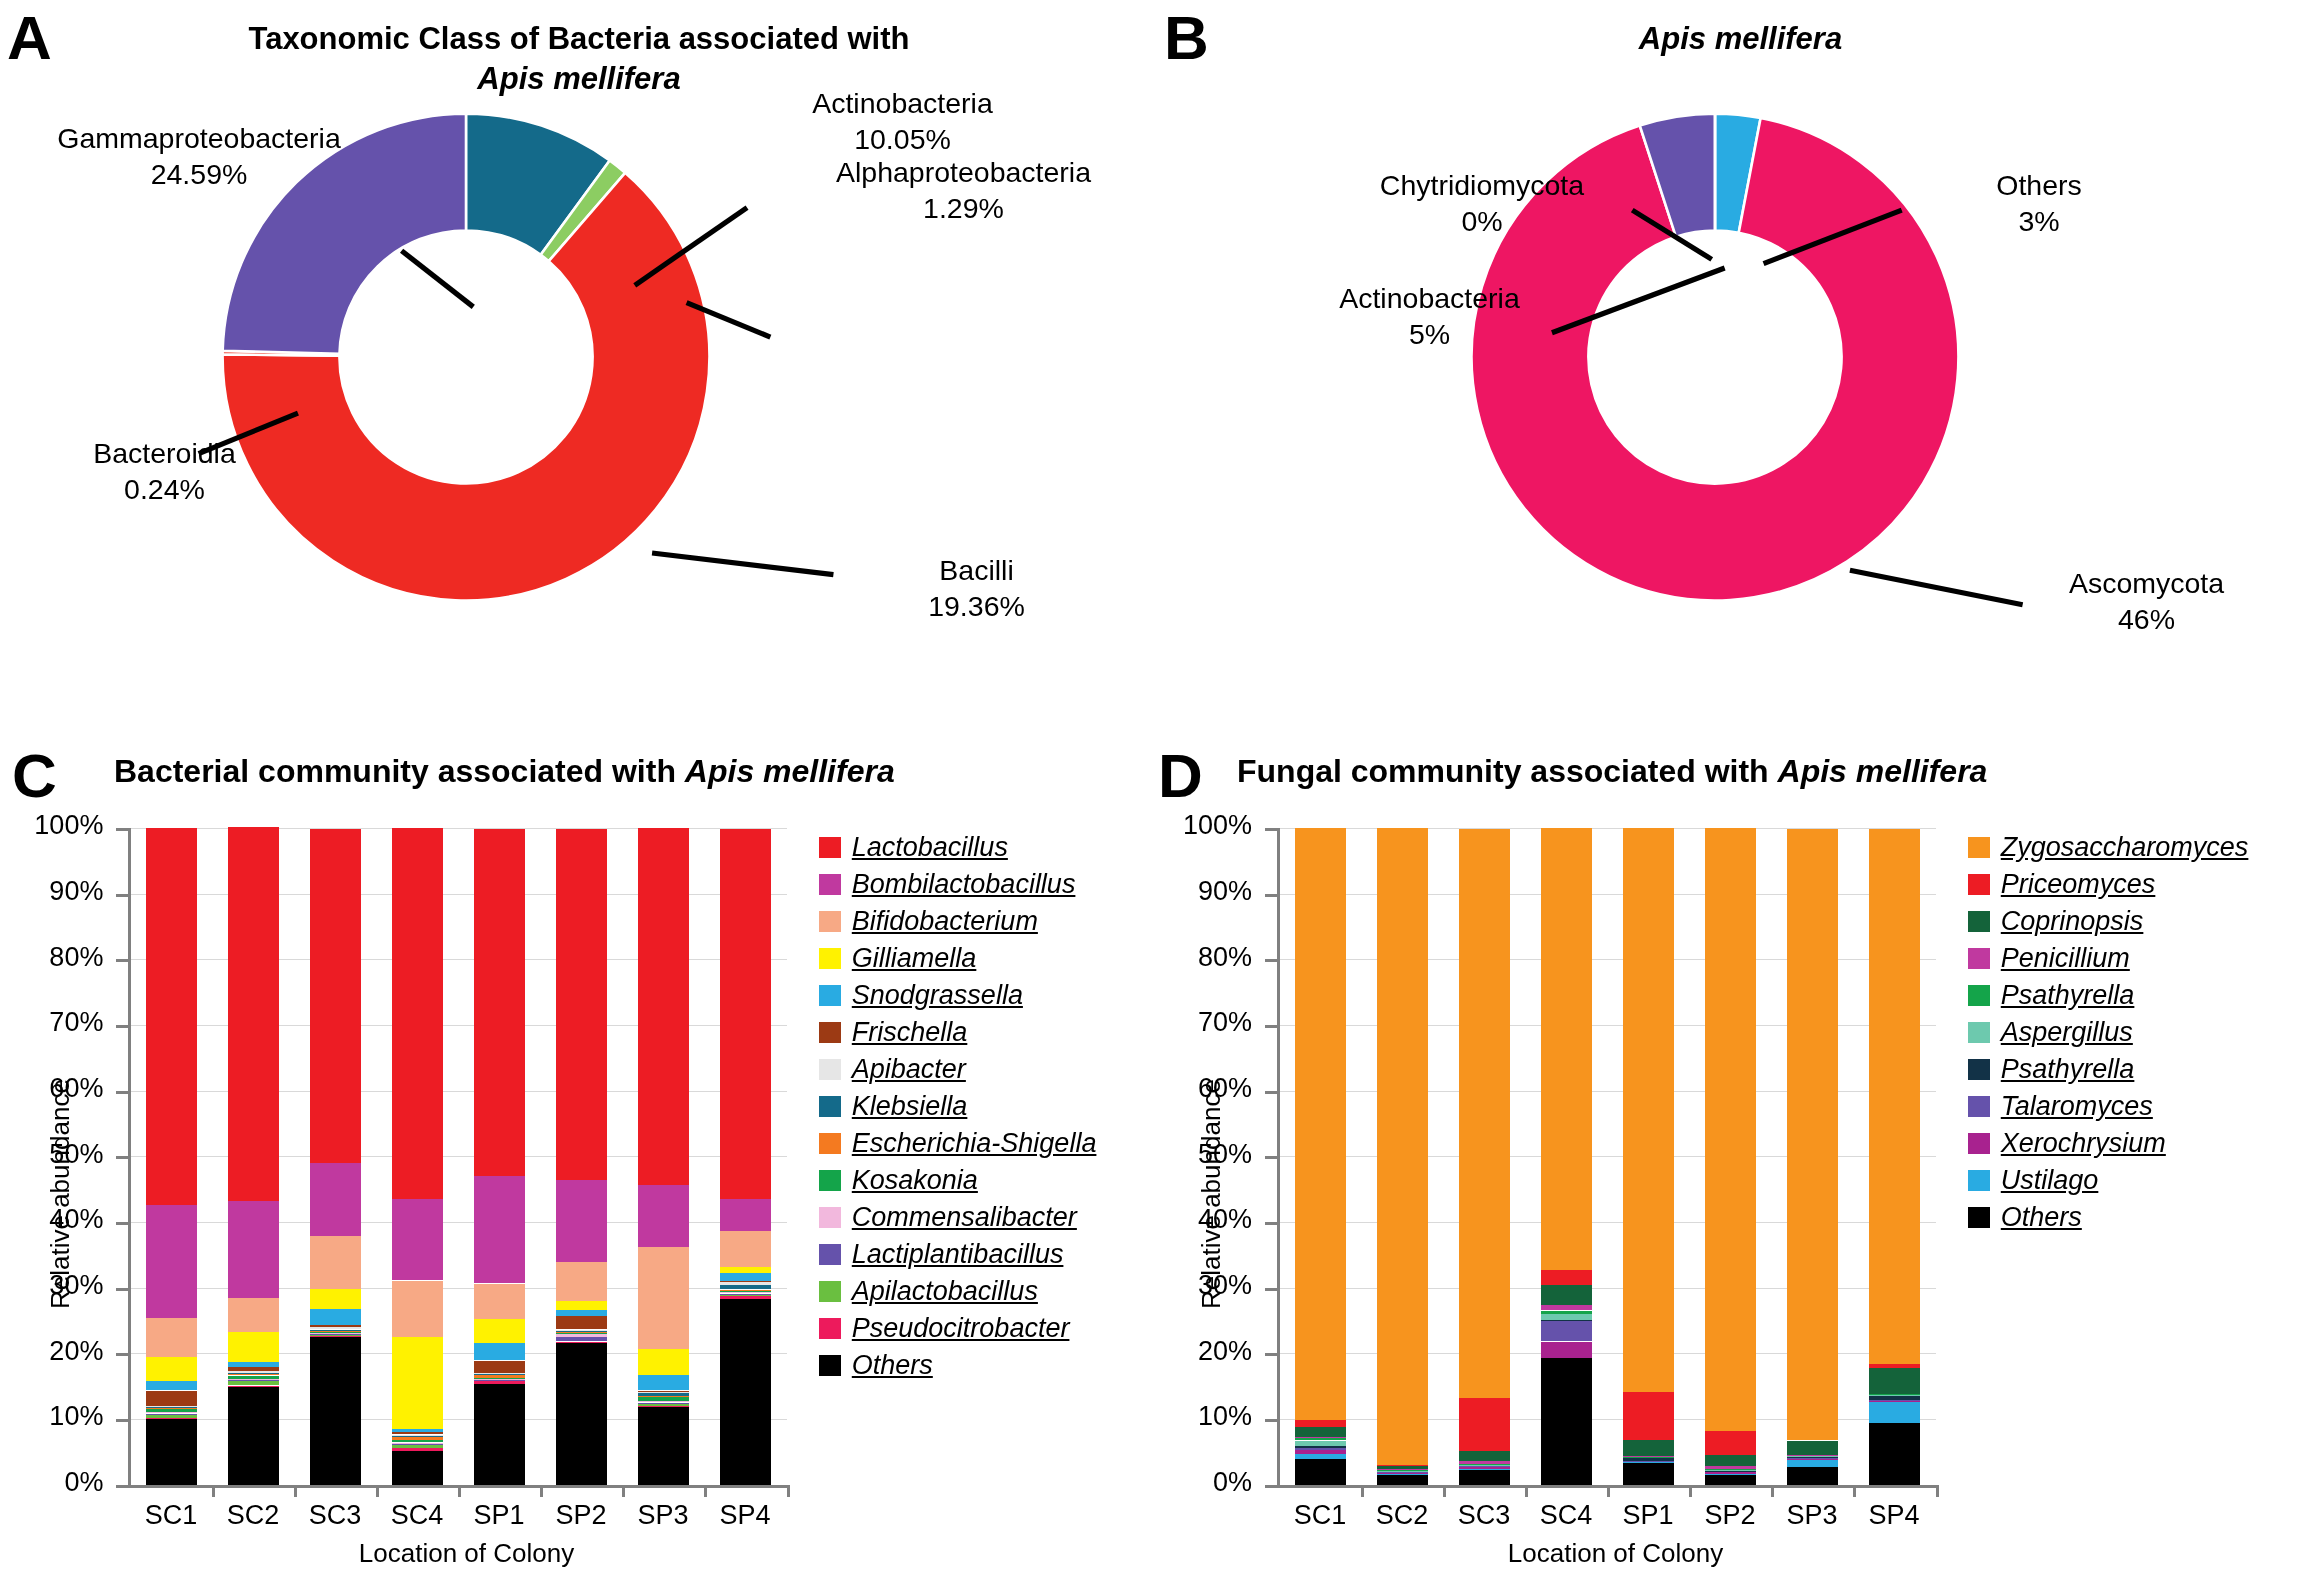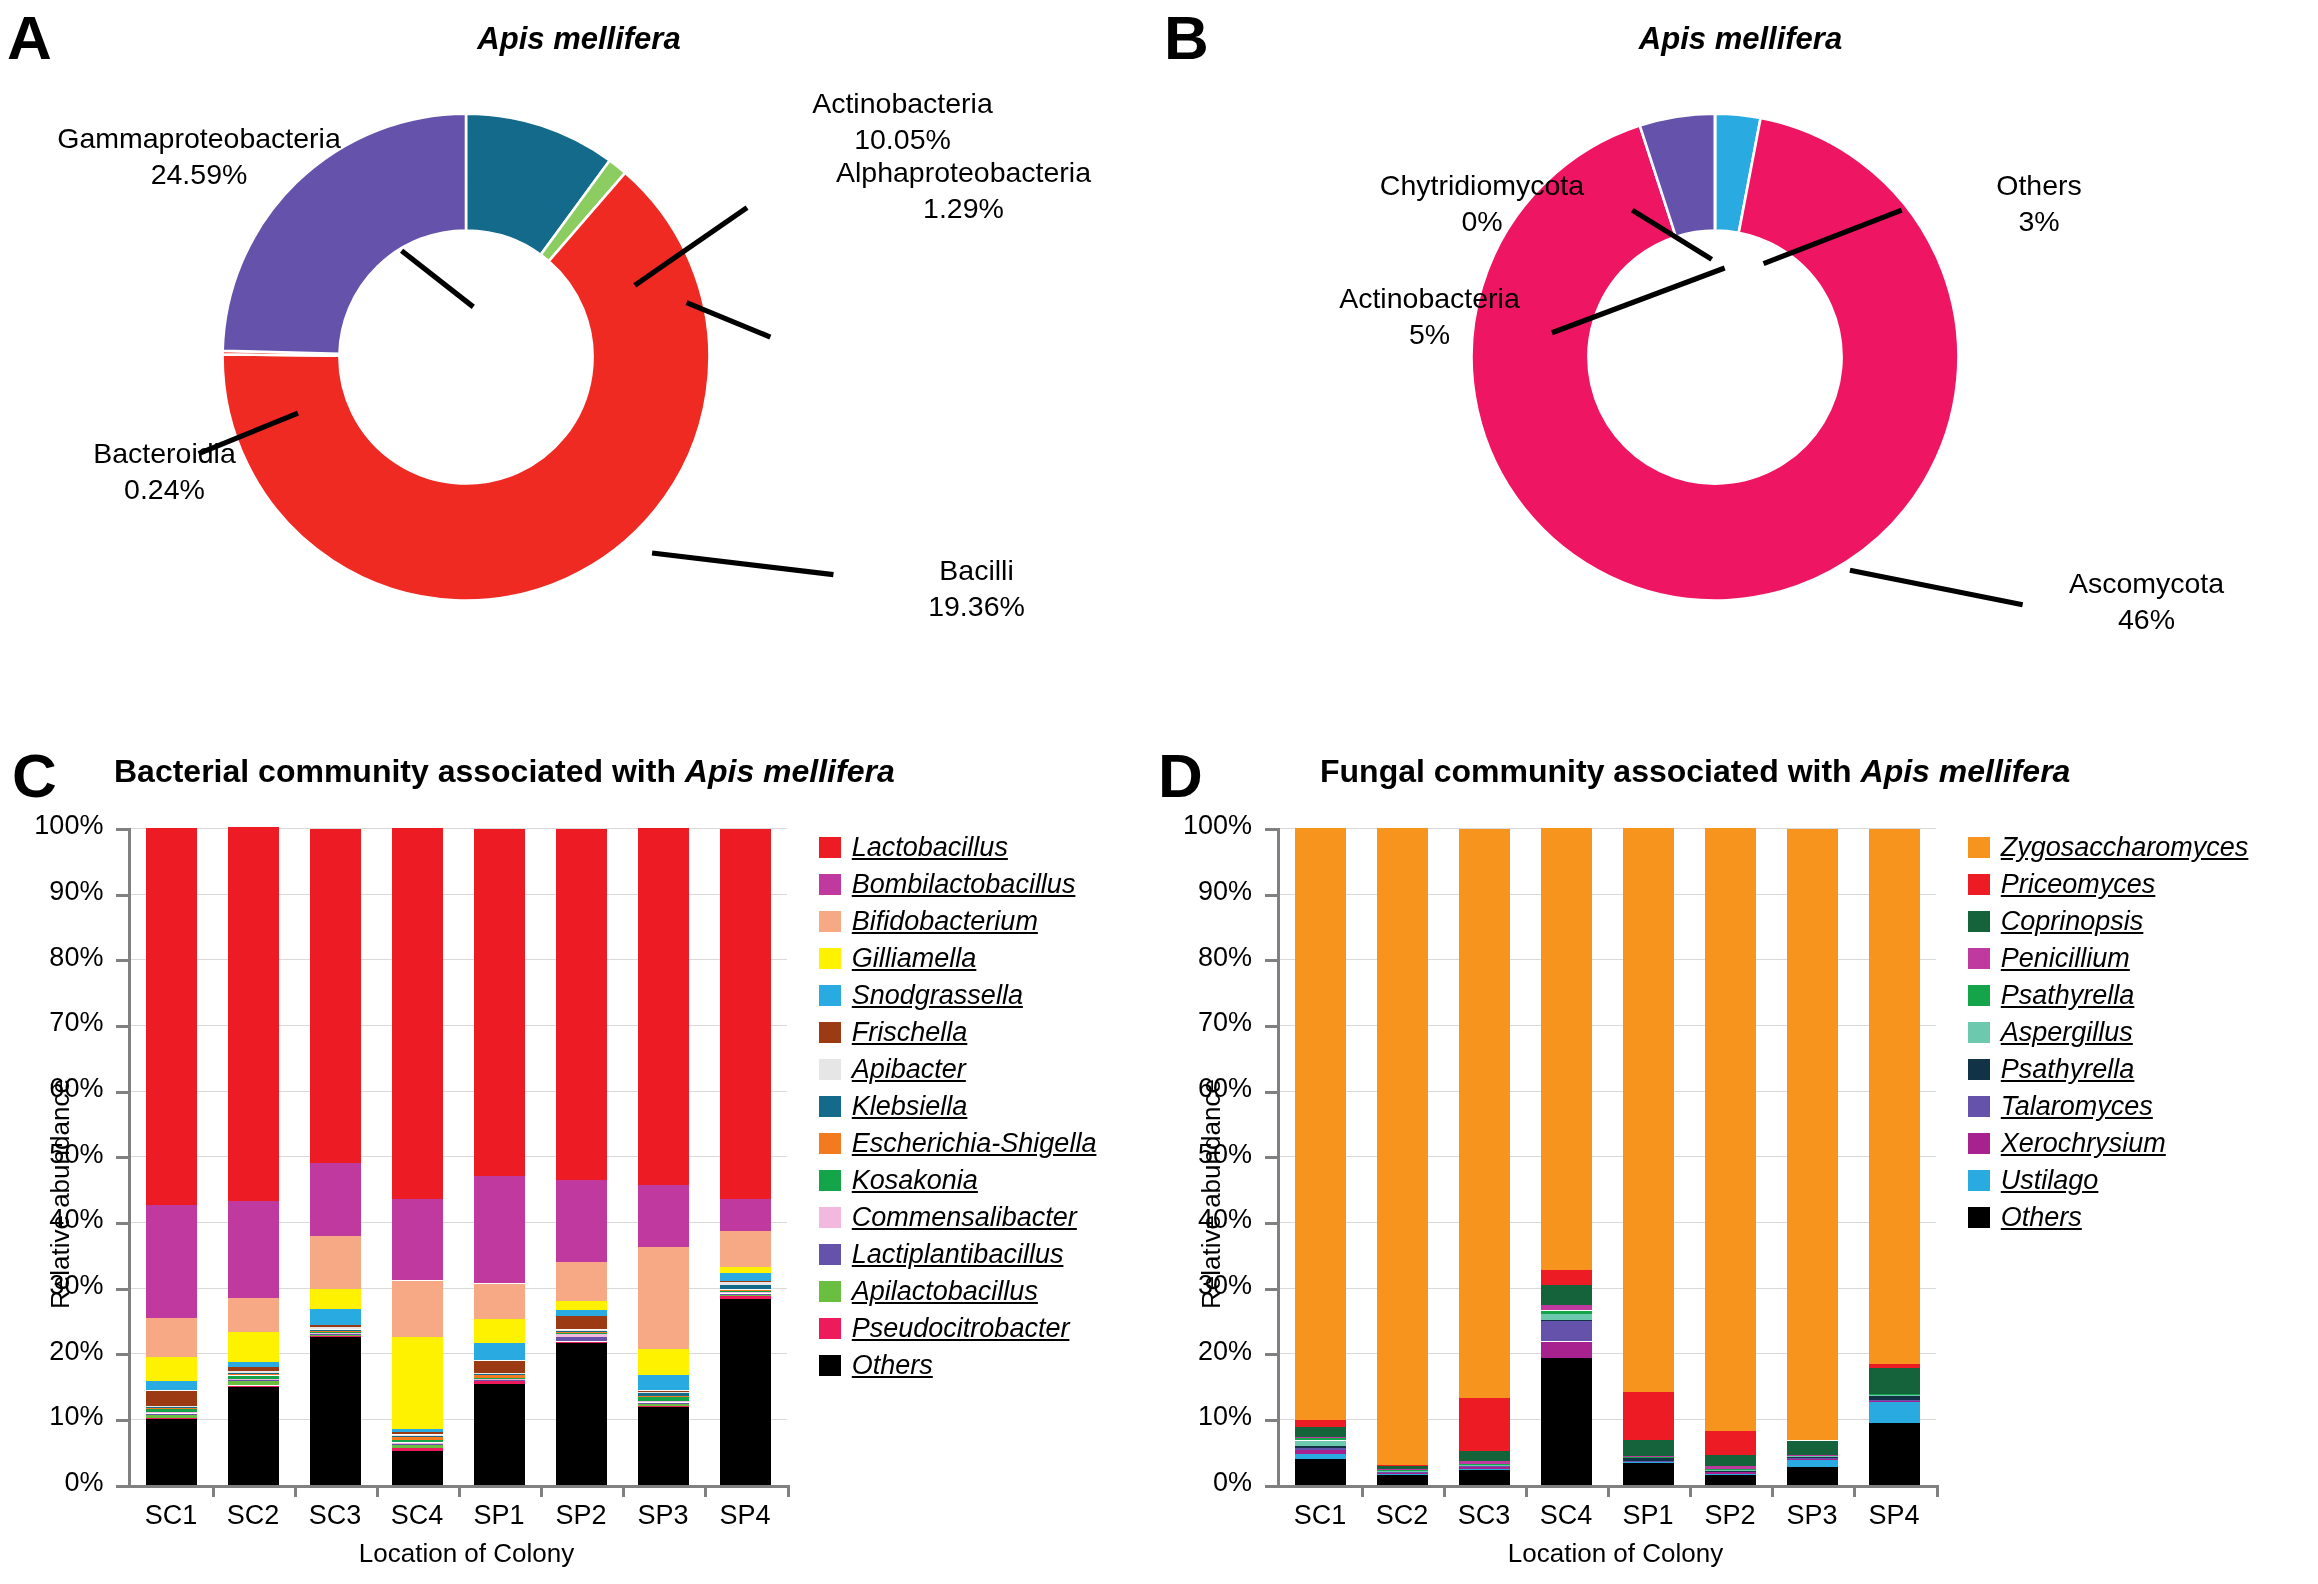--- a/index.html
+++ b/index.html
@@ -25,20 +25,21 @@
   .gridline{position:absolute;height:0.9px;background:#d9d9d9;}
   .axisline{position:absolute;background:#808080;}
   .bar{position:absolute;bottom:0;}
   .seg{position:absolute;left:0;width:100%;}
 </style>
 </head>
 <body>
 
 <div class="plabel" style="left:7px;top:7px;">A</div>
 <div class="donut-title" style="left:147px;top:19px;width:864px;">
+  <span>Taxonomic Class of Bacteria associated with</span>
   <i>Apis mellifera</i>
 </div>
 
 <div class="panel" style="left:220px;top:111px;width:492px;height:492px;">
   <svg width="492" height="492" viewBox="0 0 570 570">
     <g id="donutA">
         <path d="M285,3 A282,282 0 0,1 451.4713537184751,57.379068644515144 L371.565103933607,166.63711569514788 A146.64000000000001,146.64000000000001 0 0,0 285,138.35999999999999 Z" fill="#146a8a" stroke="#ffffff" stroke-width="3"></path>
         <path d="M451.4713537184751,57.379068644515144 A282,282 0 0,1 469.35401335306653,71.60459761134177 L380.8640869435946,174.0343907578977 A146.64000000000001,146.64000000000001 0 0,0 371.565103933607,166.63711569514788 Z" fill="#8ccd62" stroke="#ffffff" stroke-width="3"></path>
         <path d="M469.35401335306653,71.60459761134177 A282,282 0 1,1 3.0160869074389325,281.98789824093444 L138.36836519186824,283.4337070852859 A146.64000000000001,146.64000000000001 0 1,0 380.8640869435946,174.0343907578977 Z" fill="#ee2a23" stroke="#ffffff" stroke-width="3"></path>
         <path d="M3.0160869074389325,281.98789824093444 A282,282 0 0,1 3.0935669655140146,277.73618462700983 L138.4086548220673,281.2228160060451 A146.64000000000001,146.64000000000001 0 0,0 138.36836519186824,283.4337070852859 Z" fill="#ef3e2c" stroke="#ffffff" stroke-width="3"></path>
@@ -373,21 +374,21 @@
       <span class="swatch" style="background: rgb(237, 26, 92);"></span>
       <span class="legend-text">Pseudocitrobacter</span>
     </div>
     <div class="legend-row">
       <span class="swatch" style="background: rgb(0, 0, 0);"></span>
       <span class="legend-text">Others</span>
     </div>
   </div>
 
 <div class="plabel" style="left:1158px;top:745px;">D</div>
-<div class="bar-title" style="left:1320px;top:753px;">
+<div class="bar-title" style="left:1237px;top:753px;">
   <span>Fungal community associated with </span><i>Apis mellifera</i>
 </div>
 <div class="axis-y-title" style="left:1196px;top:1309px;">Relative abundance</div>
 <div class="axis-x-title" style="left:1287px;top:1538px;width:657px;">Location of Colony</div>
 
 <div class="panel" id="plotD" style="left:1279px;top:828px;width:657px;height:657px;">
     <div class="gridline" style="top: 657px; left: 0px; width: 657px;"></div>
     <div class="gridline" style="top: 591px; left: 0px; width: 657px;"></div>
     <div class="gridline" style="top: 525px; left: 0px; width: 657px;"></div>
     <div class="gridline" style="top: 460px; left: 0px; width: 657px;"></div>

